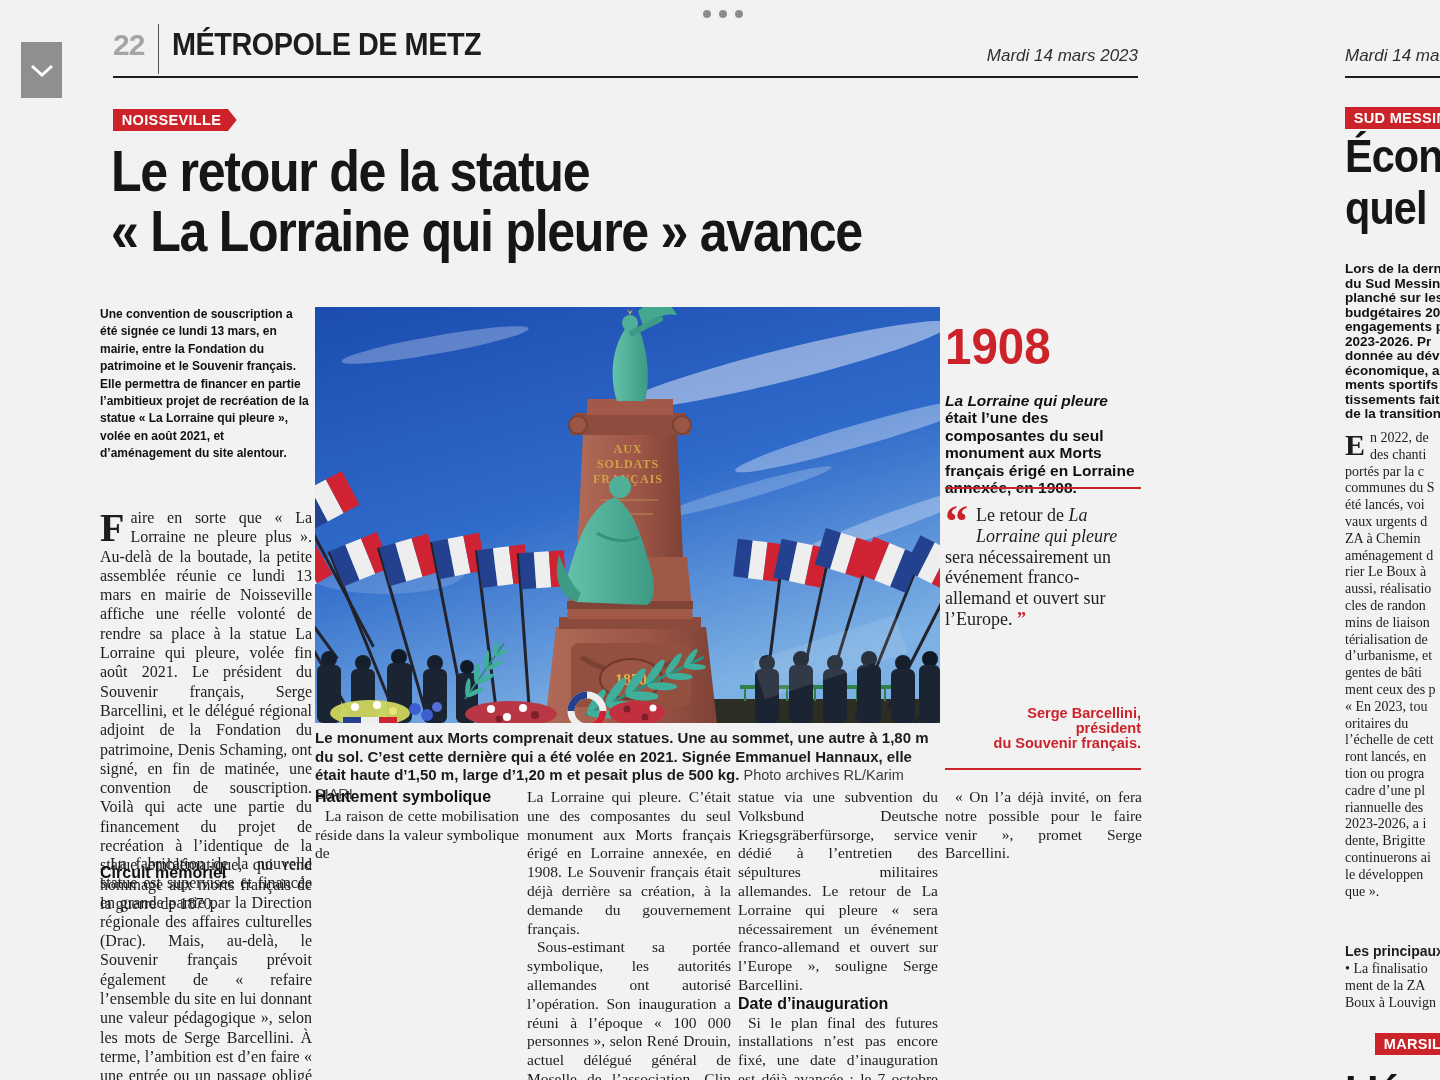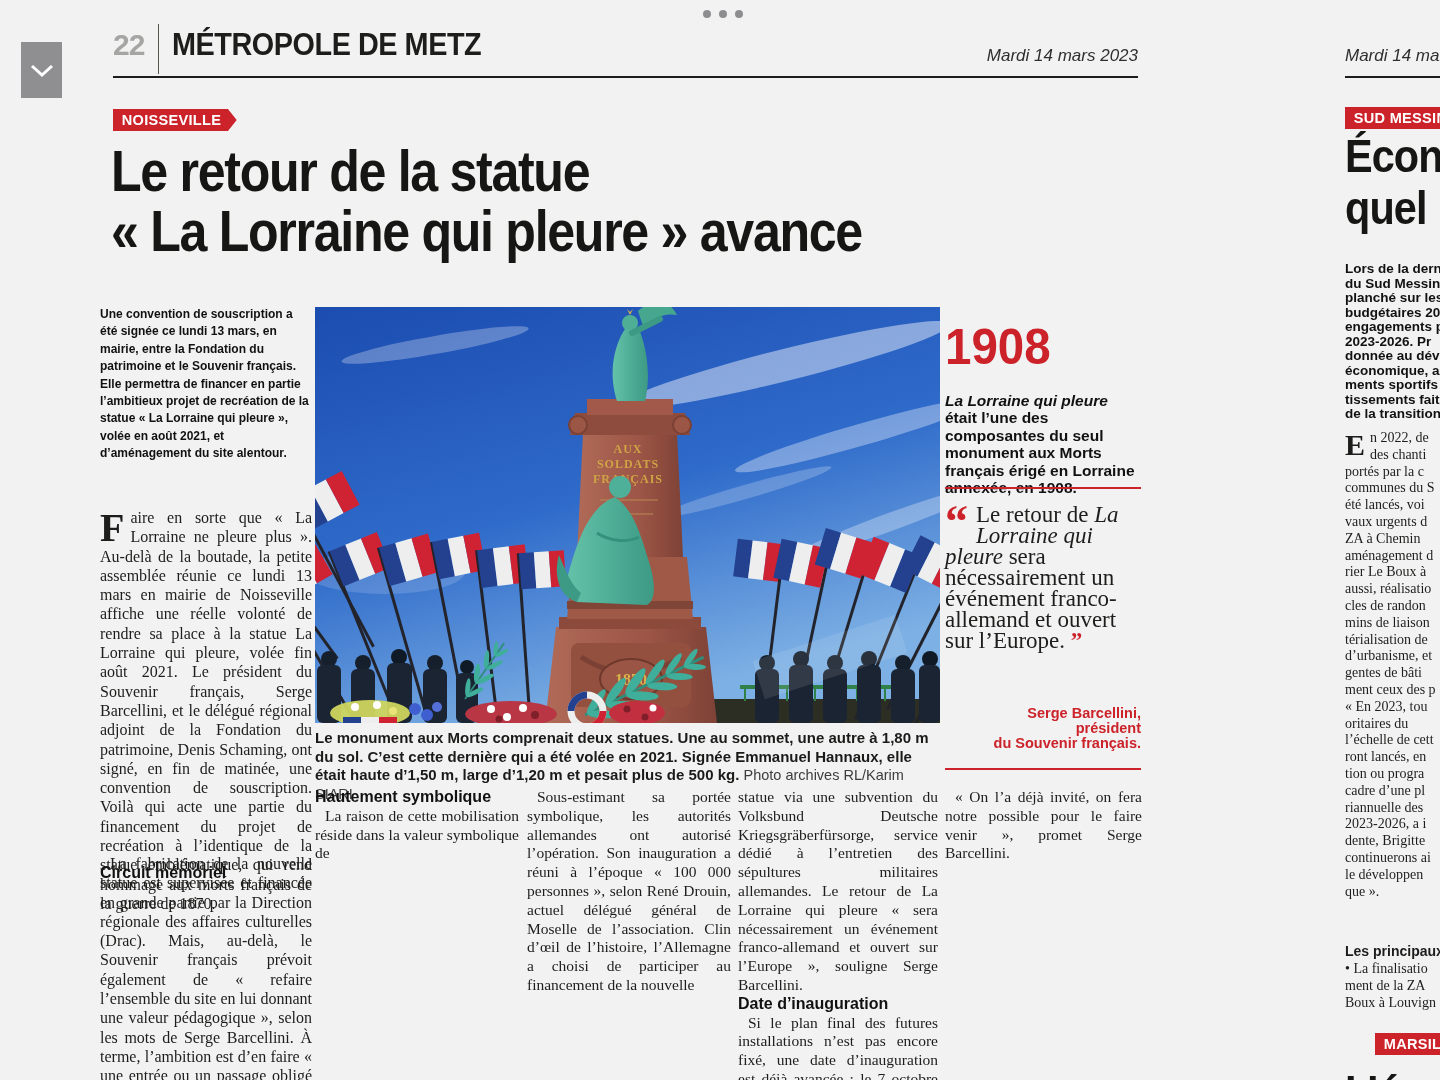--- a/index.html
+++ b/index.html
@@ -33,21 +33,21 @@
   .subhead{font-family:"Liberation Sans",sans-serif;font-size:16px;font-weight:700;color:#111;}
   .dropcap{float:left;font-family:"Liberation Serif",serif;font-weight:700;font-size:40px;line-height:33px;margin:3px 6px 0 0;}
   
   .caption{font-size:15px;line-height:18.5px;font-weight:700;color:#1a1a19;}
   .caption .credit{font-weight:400;color:#3c3c3b;font-size:14.5px;}
   
   .big-year{color:#cc2229;font-weight:800;font-size:50px;letter-spacing:0;transform:scaleX(.95);transform-origin:left;}
   .lede{font-size:15.5px;line-height:17.4px;font-weight:700;color:#111;}
   .red-rule{background:#cc2229;height:2px;}
   .quote-mark{color:#cc2229;font-family:"Liberation Serif",serif;font-weight:700;font-size:46px;line-height:30px;float:left;margin:2px 8px 0 0;}
-  .quote-txt{font-family:"Liberation Serif",serif;font-size:23px;line-height:20.8px;color:#1d1d1b;margin-top:14px;}
+  .quote-txt{font-family:"Liberation Serif",serif;font-size:18px;line-height:20.8px;color:#1d1d1b;margin-top:14px;}
   .quote-close{color:#cc2229;font-weight:700;}
   .attrib{color:#cc2229;font-weight:700;font-size:14.5px;line-height:15px;text-align:right;}
   
   .np-line{white-space:nowrap;}
   .np-headline{font-weight:800;font-size:46px;line-height:52px;letter-spacing:-1px;transform:scaleX(.9);transform-origin:left;color:#161614;}
   .np-intro{font-size:13.5px;line-height:14.5px;font-weight:700;color:#111;}
   .np-body{font-family:"Liberation Serif",serif;font-size:14px;line-height:16.8px;color:#1d1d1b;}
   .np-sub{font-size:14px;font-weight:700;}
   .np-drop{float:left;font-family:"Liberation Serif",serif;font-weight:700;font-size:30px;line-height:26px;margin:2px 5px 0 0;}
   .clip-bottom{overflow:hidden;}
@@ -372,20 +372,21 @@
     <div>du Souvenir français.</div>
   </div>
   <div class="abs red-rule" style="left:945px;top:768px;width:196px;"></div>
 
   <div class="abs serif bodytxt" style="left:315px;top:788px;width:204px;">
     <div class="subhead">Hautement symbolique</div>
     <div class="indent">La raison de cette mobilisation réside dans la valeur symbolique de</div>
   </div>
 
   <div class="abs serif bodytxt" style="left:527px;top:788px;width:204px;">
+    <div>La Lorraine qui pleure. C’était une des composantes du seul monument aux Morts français érigé en Lorraine annexée, en 1908. Le Souvenir français était déjà derrière sa création, à la demande du gouvernement français.</div>
     <div class="indent">Sous-estimant sa portée symbolique, les autorités allemandes ont autorisé l’opération. Son inauguration a réuni à l’époque « 100 000 personnes », selon René Drouin, actuel délégué général de Moselle de l’association. Clin d’œil de l’histoire, l’Allemagne a choisi de participer au financement de la nouvelle</div>
   </div>
 
   <div class="abs serif bodytxt" style="left:738px;top:788px;width:200px;">
     <div>statue via une subvention du Volksbund Deutsche Kriegsgräberfürsorge, service dédié à l’entretien des sépultures militaires allemandes. Le retour de La Lorraine qui pleure « sera nécessairement un événement franco-allemand et ouvert sur l’Europe », souligne Serge Barcellini.</div>
     <div class="subhead">Date d’inauguration</div>
     <div class="indent">Si le plan final des futures installations n’est pas encore fixé, une date d’inauguration est déjà avancée : le 7 octobre 2023, soit deux jours avant la clôture de la Foire interna-</div>
   </div>
 
   <div class="abs serif bodytxt" style="left:945px;top:788px;width:197px;">

